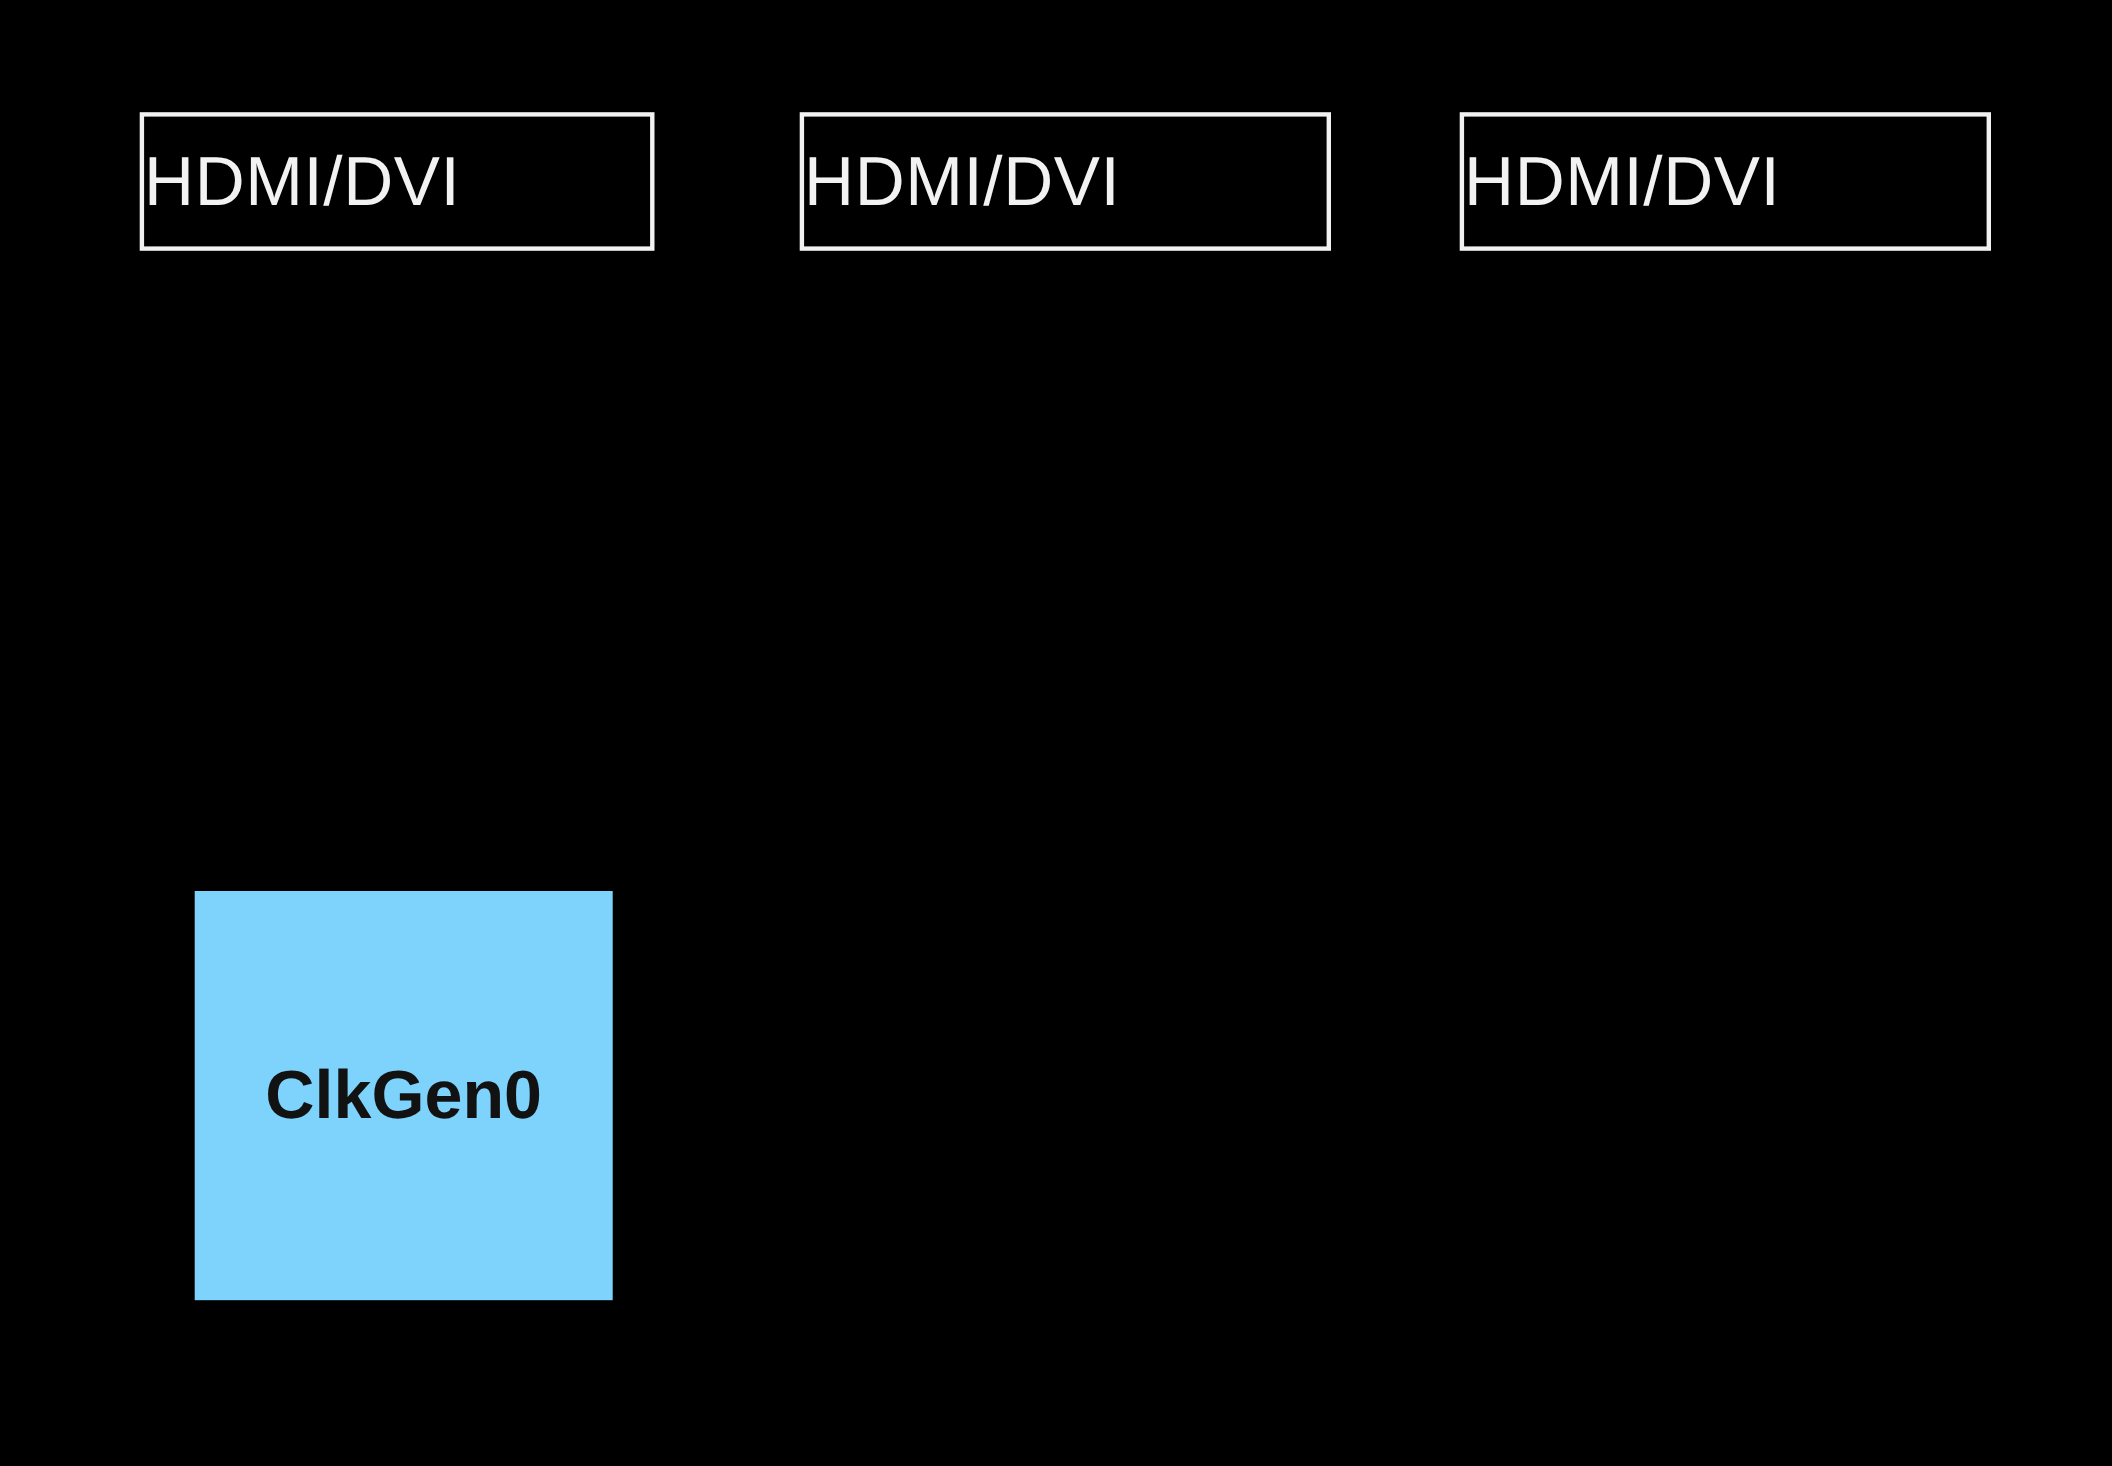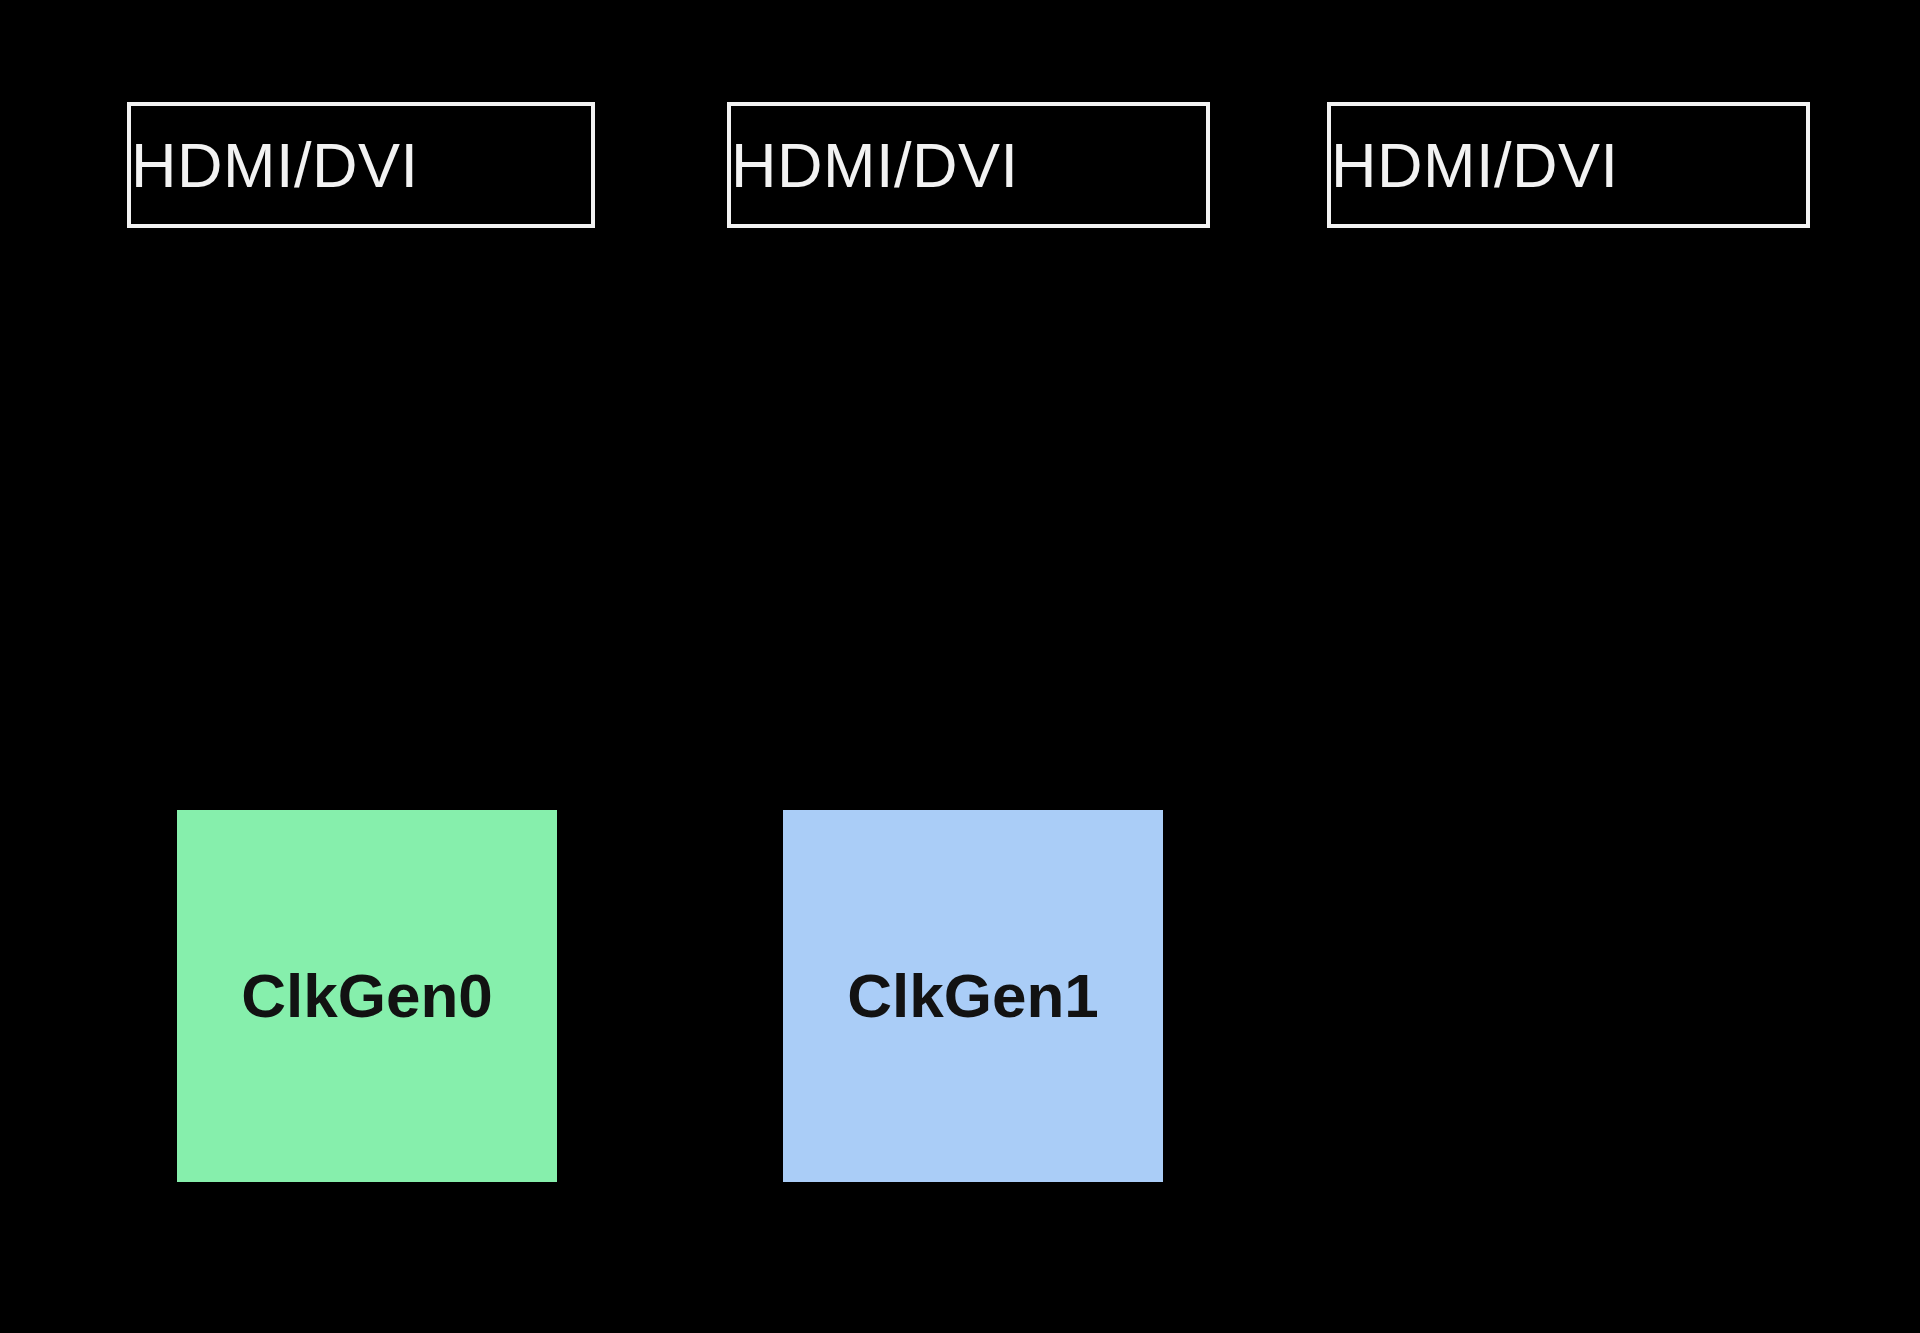--- a/index.html
+++ b/index.html
@@ -70,21 +70,18 @@
   </div>
 
   <div class="port-box" style="left: 727px; top: 102px; width: 483px; height: 126px; border-color: rgb(242, 242, 242);">
     <span class="port-label" style="color: rgb(242, 242, 242);">HDMI/DVI</span>
   </div>
 
   <div class="port-box" style="left: 1327px; top: 102px; width: 483px; height: 126px; border-color: rgb(242, 242, 242);">
     <span class="port-label" style="color: rgb(242, 242, 242);">HDMI/DVI</span>
   </div>
 
-  <div class="clk-box" style="left: 177px; top: 810px; width: 380px; height: 372px; background: #86efac;">
+  <div class="clk-box" style="left: 177px; top: 810px; width: 380px; height: 372px; background: #7dd3fc;">
     <span class="clk-label" style="color: rgb(18, 18, 18);">ClkGen0</span>
   </div>
 
-  <div class="clk-box" style="left: 783px; top: 810px; width: 380px; height: 372px; background: rgb(170, 205, 247);">
-    <span class="clk-label" style="color: rgb(18, 18, 18);">ClkGen1</span>
-  </div>
 
 </div>
 
 </body></html>

